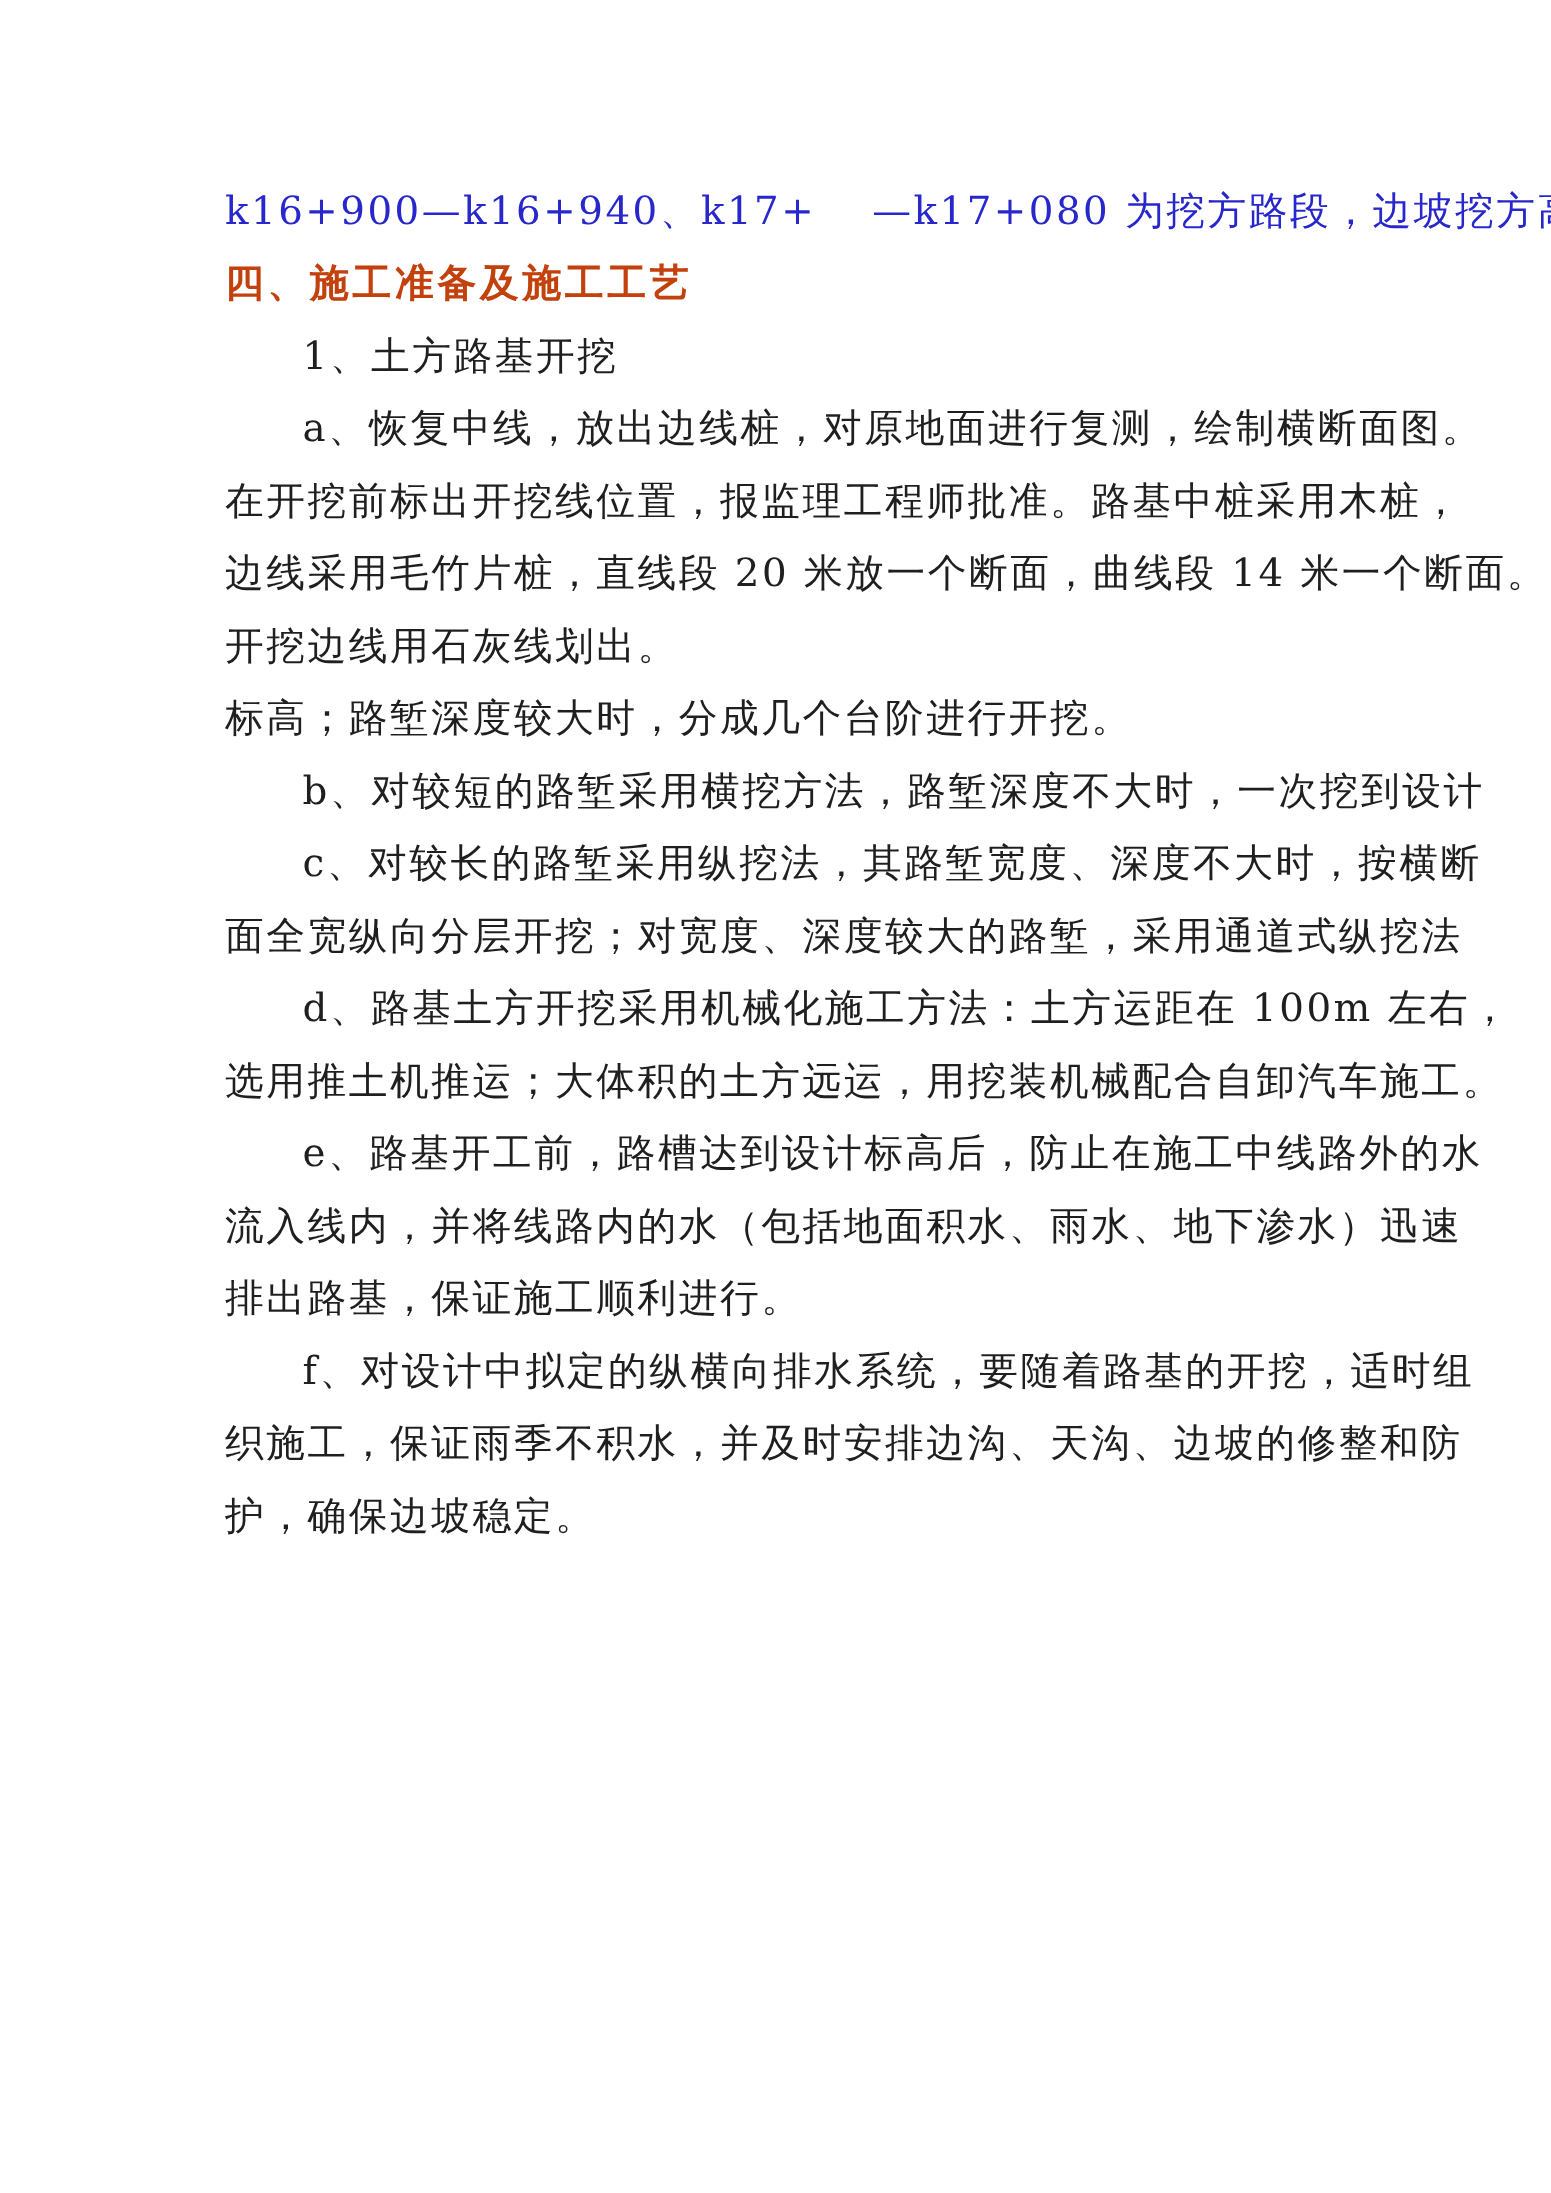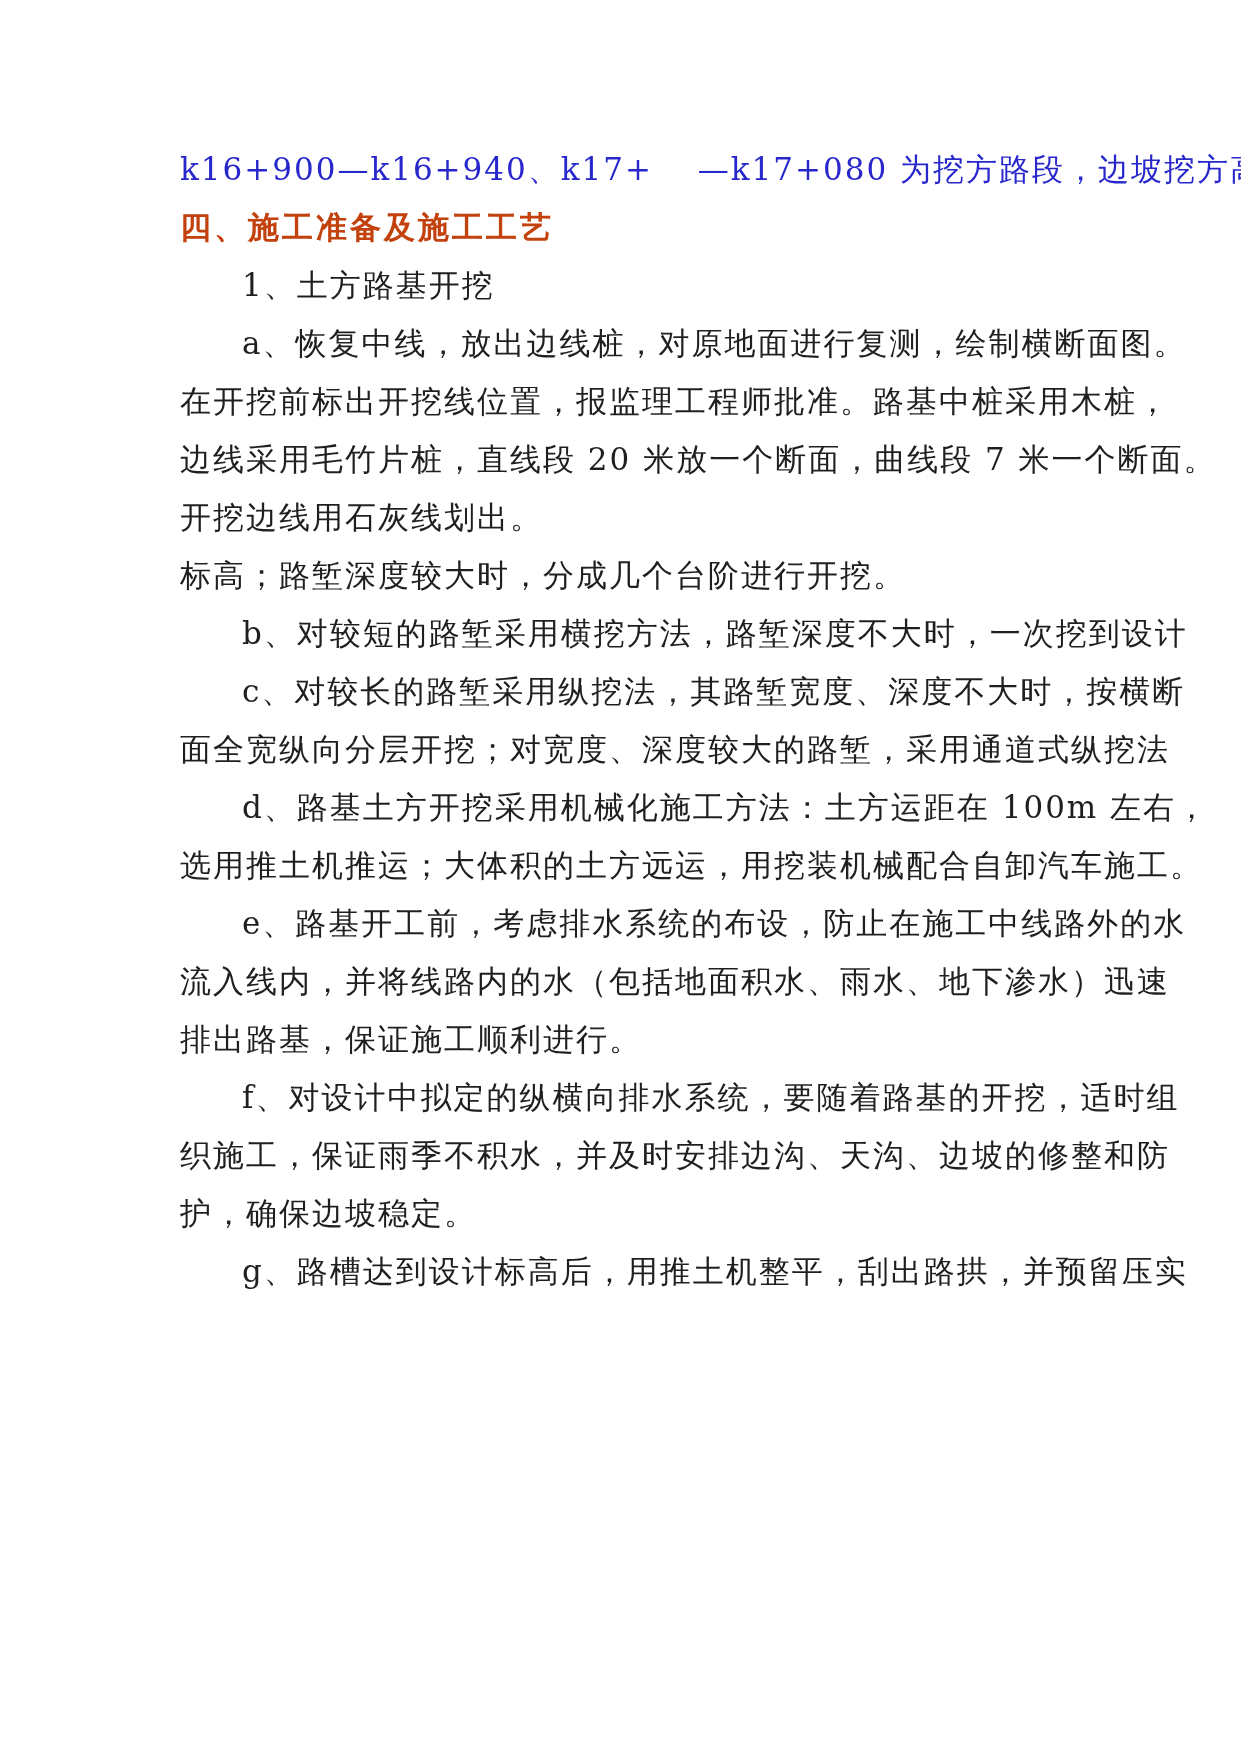--- a/index.html
+++ b/index.html
@@ -48,36 +48,35 @@
   <div class="text-block">
 
     <div class="line blue">k16+900—k16+940、k17+　 —k17+080 为挖方路段，边坡挖方高度在 12m</div>
 
     <div class="line heading">四、施工准备及施工工艺</div>
 
     <div class="line indent">1、土方路基开挖</div>
 
     <div class="line indent">a、恢复中线，放出边线桩，对原地面进行复测，绘制横断面图。</div>
     <div class="line">在开挖前标出开挖线位置，报监理工程师批准。路基中桩采用木桩，</div>
-    <div class="line">边线采用毛竹片桩，直线段 20 米放一个断面，曲线段 7 米一个断面。</div>
+    <div class="line">边线采用毛竹片桩，直线段 20 米放一个断面，曲线段 14 米一个断面。</div>
     <div class="line">开挖边线用石灰线划出。</div>
 
     <div class="line">标高；路堑深度较大时，分成几个台阶进行开挖。</div>
     <div class="line indent">b、对较短的路堑采用横挖方法，路堑深度不大时，一次挖到设计</div>
 
     <div class="line indent">c、对较长的路堑采用纵挖法，其路堑宽度、深度不大时，按横断</div>
     <div class="line">面全宽纵向分层开挖；对宽度、深度较大的路堑，采用通道式纵挖法</div>
 
     <div class="line indent">d、路基土方开挖采用机械化施工方法：土方运距在 100m 左右，</div>
     <div class="line">选用推土机推运；大体积的土方远运，用挖装机械配合自卸汽车施工。</div>
 
-    <div class="line indent">e、路基开工前，考虑排水系统的布设，防止在施工中线路外的水</div>
+    <div class="line indent">e、路基开工前，路槽达到设计标高后，防止在施工中线路外的水</div>
     <div class="line">流入线内，并将线路内的水（包括地面积水、雨水、地下渗水）迅速</div>
     <div class="line">排出路基，保证施工顺利进行。</div>
 
     <div class="line indent">f、对设计中拟定的纵横向排水系统，要随着路基的开挖，适时组</div>
     <div class="line">织施工，保证雨季不积水，并及时安排边沟、天沟、边坡的修整和防</div>
     <div class="line">护，确保边坡稳定。</div>
 
-    <div class="line indent">g、路槽达到设计标高后，用推土机整平，刮出路拱，并预留压实</div>
 
   </div>
 </div>
 
 </body></html>

